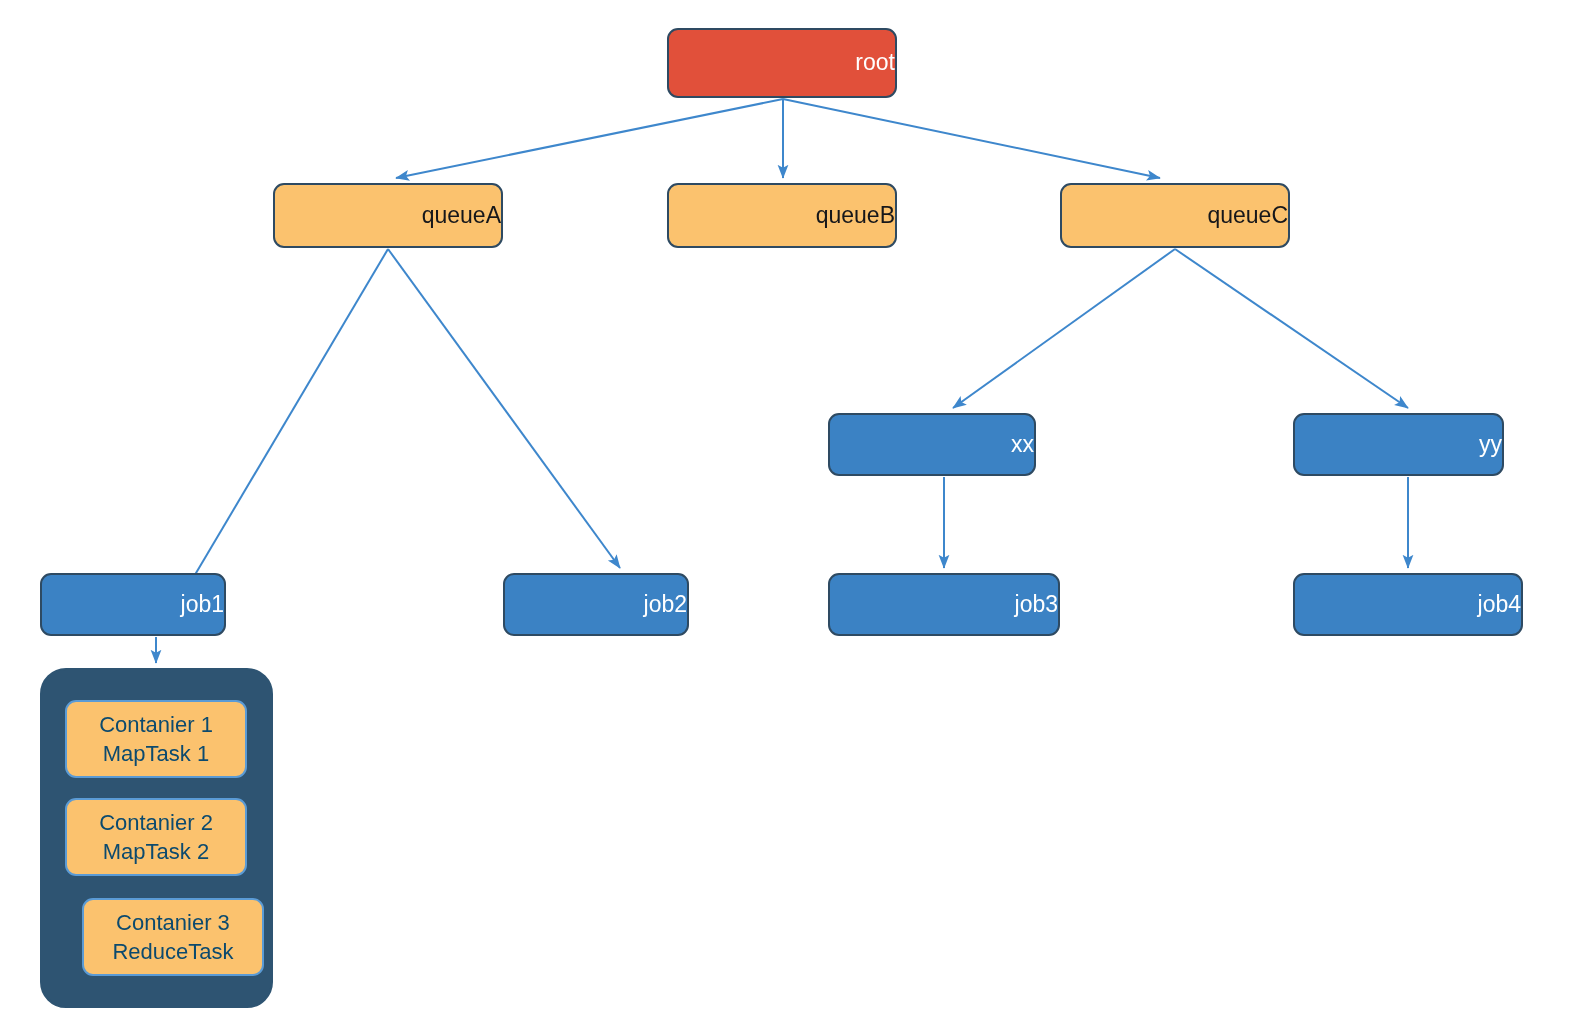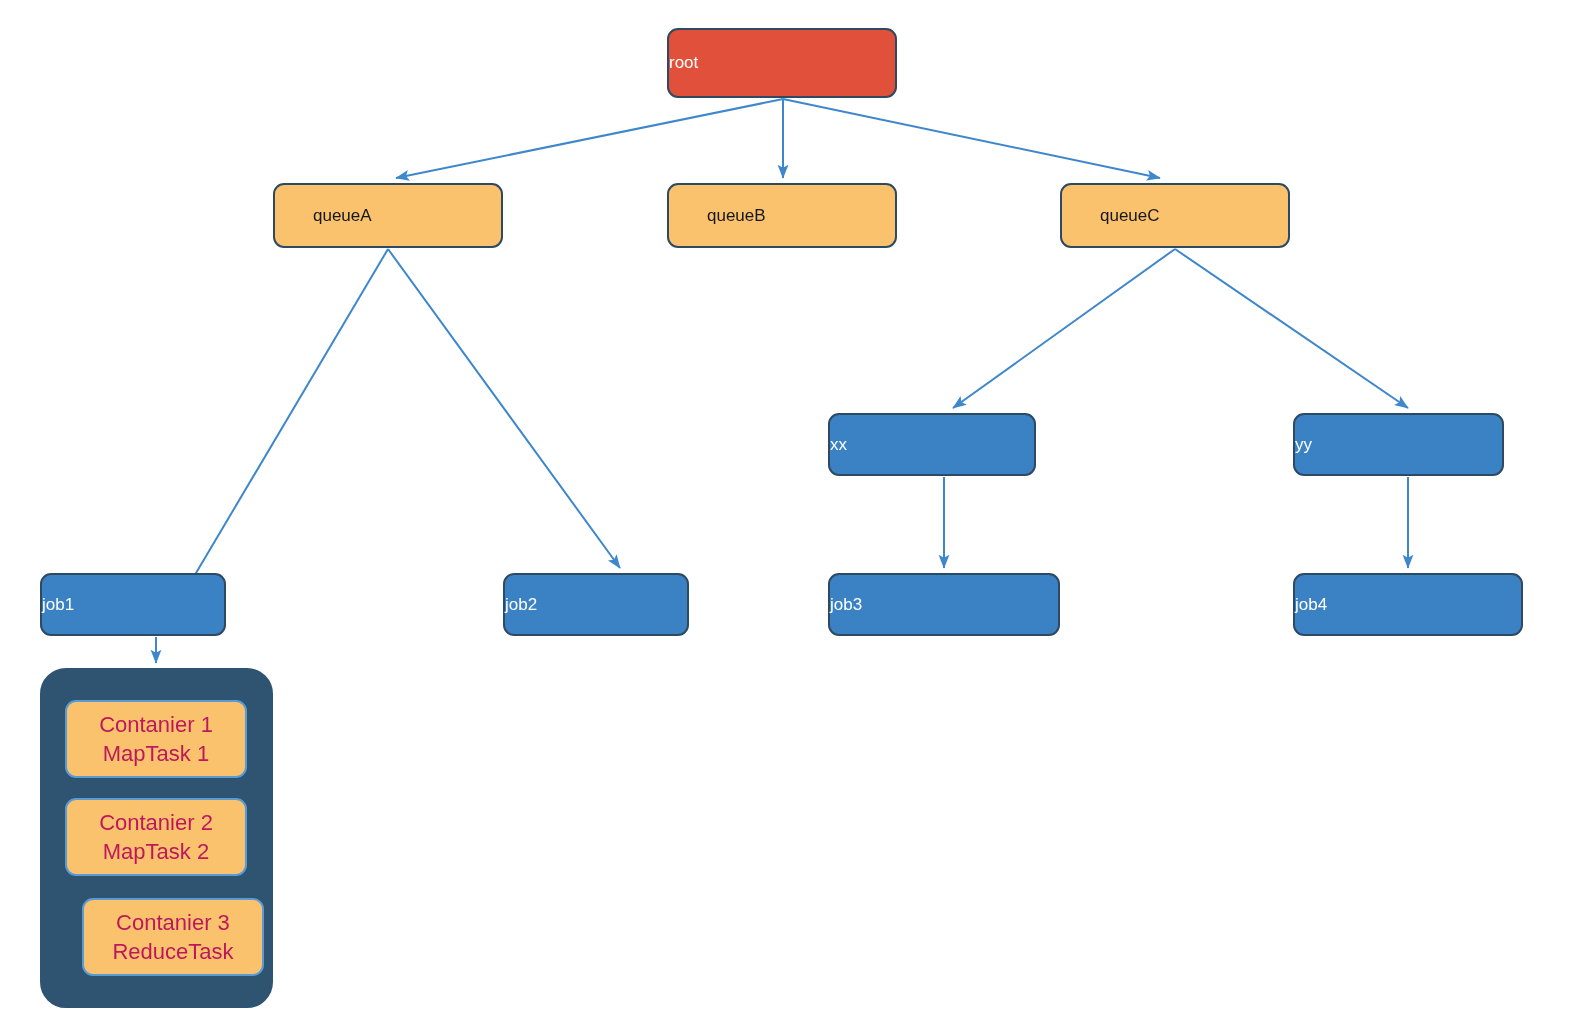--- a/index.html
+++ b/index.html
@@ -26,25 +26,25 @@
     top: 0;
     width: 1576px;
     height: 1036px;
     pointer-events: none;
   }
   .node {
     position: absolute;
     box-sizing: border-box;
     display: flex;
     align-items: center;
-    justify-content: flex-start;
+    justify-content: flex-end;
     text-align: center;
     border-radius: 11px;
     border: 2px solid #2E4A62;
-    font-size: 17px;
+    font-size: 23px;
     line-height: 1.28;
     white-space: pre-line;
     z-index: 3;
   }
   .node-root {
     background: #E1503A;
     color: #ffffff;
   }
   .node-queue {
     background: #FBC26E;
@@ -64,21 +64,21 @@
     z-index: 2;
   }
   .container-item {
     position: absolute;
     box-sizing: border-box;
     display: flex;
     align-items: center;
     justify-content: center;
     text-align: center;
     background: #FBC26E;
-    color: #be185d;
+    color: #0c4a6e;
     border: 2px solid #5B9BD5;
     border-radius: 11px;
     font-size: 22px;
     line-height: 1.33;
     white-space: pre-line;
     z-index: 3;
   }
 </style>
 </head>
 <body>

